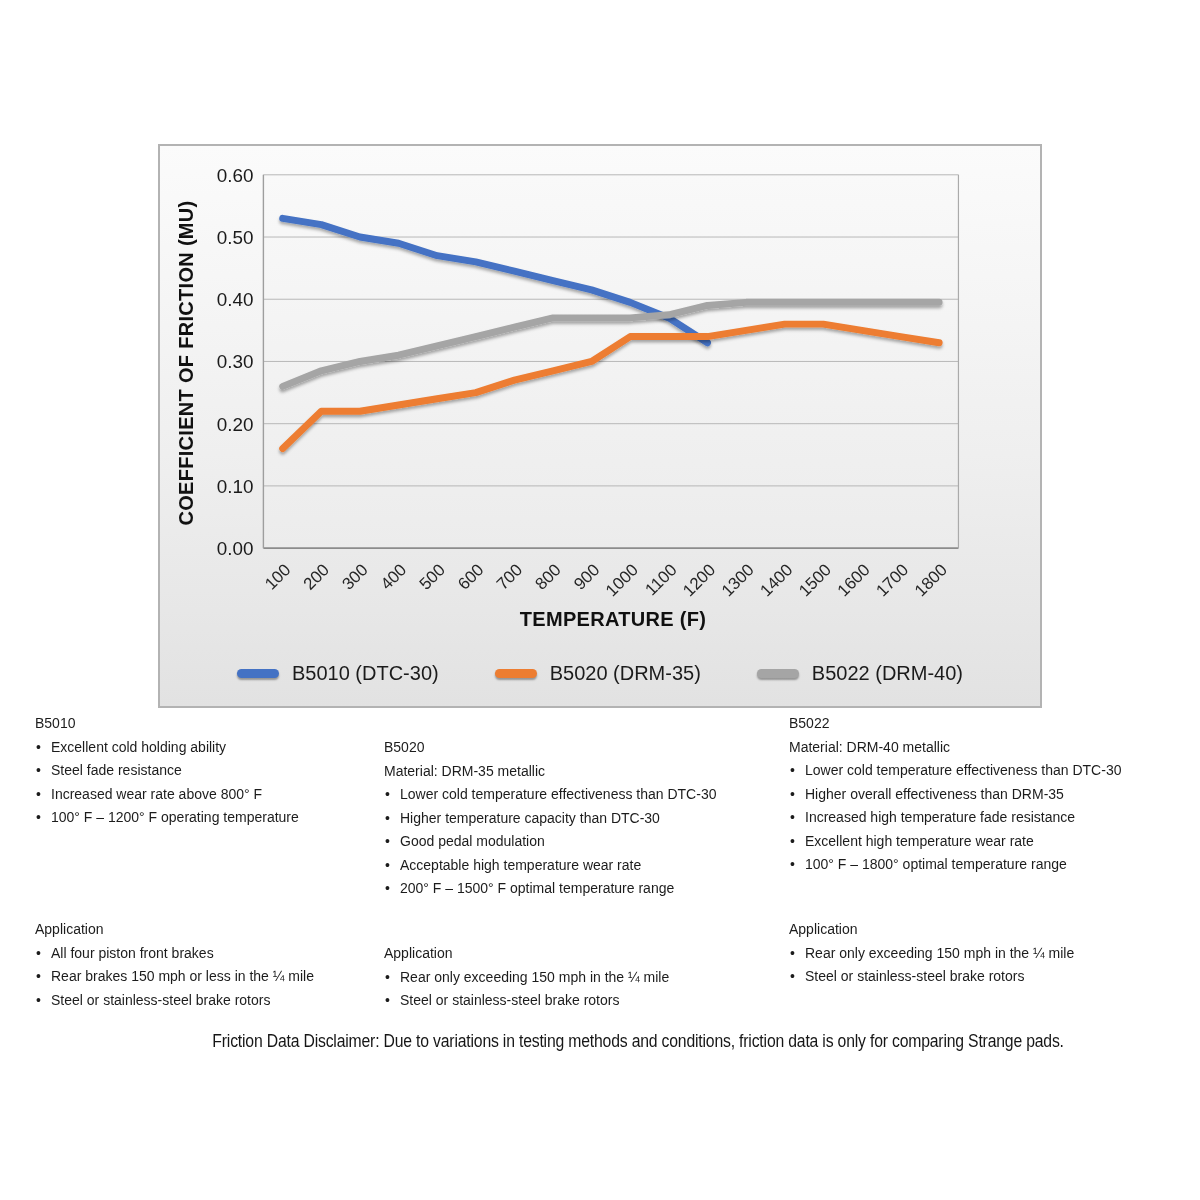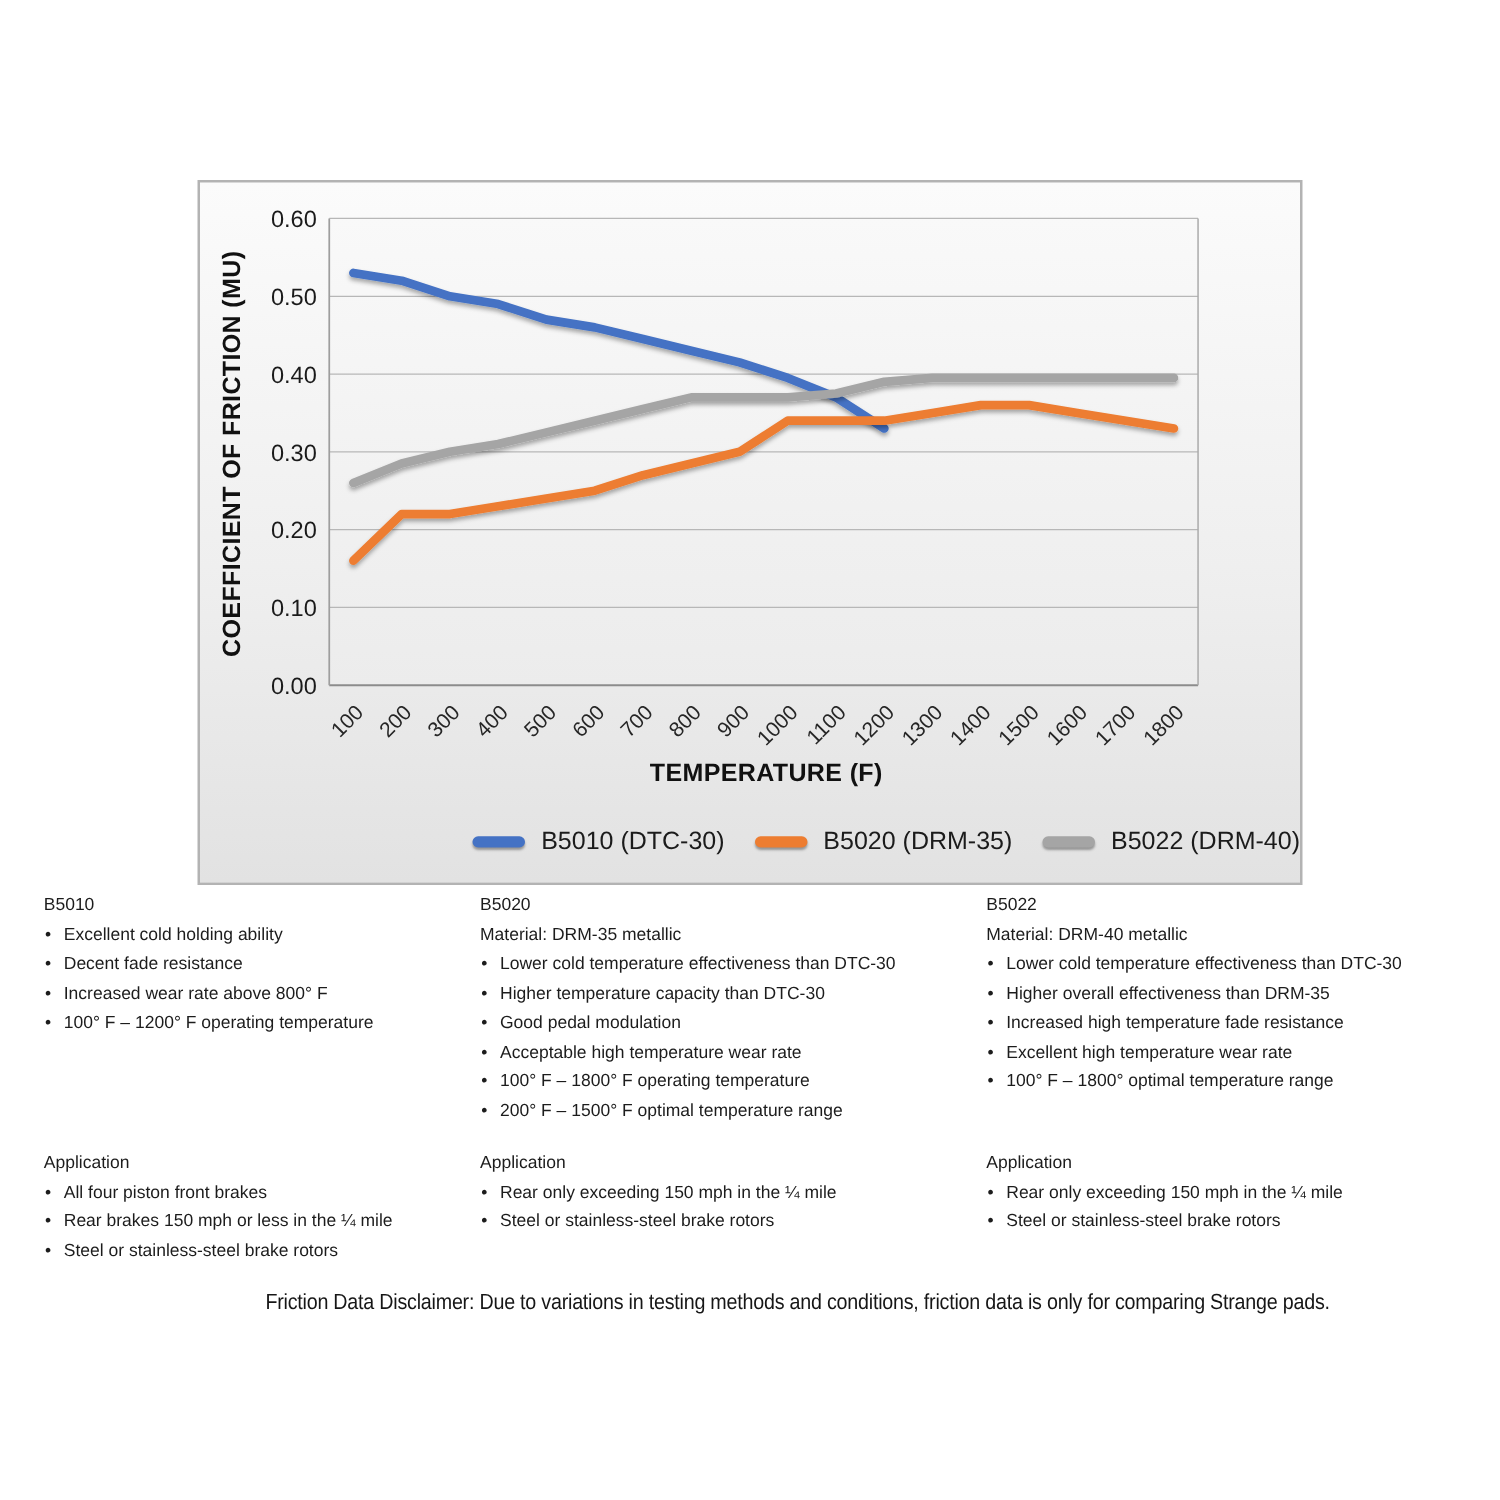--- a/index.html
+++ b/index.html
@@ -22,30 +22,30 @@
   .x-axis-title {
     position:absolute; left:103px; top:462px; width:700px; text-align:center;
     font-weight:bold; font-size:20px; letter-spacing:0.3px; color:#111;
   }
   #chart-svg { position:absolute; left:0; top:0; width:100%; height:100%; }
   #chart-svg text.ytick { font-family:"Liberation Sans",sans-serif; font-size:19px; fill:#1a1a1a; }
   #chart-svg text.xtick { font-family:"Liberation Sans",sans-serif; font-size:17px; fill:#262626; }
 
   .legend {
     position:absolute; left:0; right:0; top:506px; height:42px;
-    display:flex; justify-content:flex-end; align-items:center; gap:24px;
+    display:flex; justify-content:center; align-items:center; gap:56px;
   }
   .legend-item { display:flex; align-items:center; gap:13px; }
   .legend-swatch { width:42px; height:9px; border-radius:5px; box-shadow:0 2px 2px rgba(0,0,0,0.35); }
   .legend-label { font-size:20px; color:#1b1b1b; }
 
   
   .column { position:absolute; top:712px; height:305px; font-size:14px; line-height:23.5px; color:#1c1c1c; }
   .col-1 { left:35px;  width:345px; }
-  .col-2 { left:384px; width:400px; }
+  .col-2 { left:384px; width:400px;margin-top:24px; }
   .col-3 { left:789px; width:400px; }
   .bullet { position:relative; padding-left:16px; }
   .bullet::before { content:"•"; position:absolute; left:1px; }
   .app-block { position:absolute; top:206px; left:0; right:0; }
 
   
   .disclaimer {
     position:absolute; top:1031px; left:0; width:1200px; text-align:center;margin-left:38px;
   }
   .disclaimer span {
@@ -128,21 +128,21 @@
         <span class="legend-swatch" style="background: rgb(165, 165, 165);"></span>
         <span class="legend-label">B5022 (DRM-40)</span>
       </div>
     </div>
   </div>
 
   <div class="column col-1">
     <div>B5010</div>
     <div>
         <div class="bullet">Excellent cold holding ability</div>
-        <div class="bullet">Decent fade resistance</div>
+        <div class="bullet">Steel fade resistance</div>
         <div class="bullet">Increased wear rate above 800° F</div>
         <div class="bullet">100° F – 1200° F operating temperature</div>
       </div>
     <div class="app-block">
       <div>Application</div>
       <div>
           <div class="bullet">All four piston front brakes</div>
           <div class="bullet">Rear brakes 150 mph or less in the ¼ mile</div>
           <div class="bullet">Steel or stainless-steel brake rotors</div>
         </div>
@@ -150,21 +150,20 @@
   </div>
 
   <div class="column col-2">
     <div>B5020</div>
     <div>Material: DRM-35 metallic</div>
     <div>
         <div class="bullet">Lower cold temperature effectiveness than DTC-30</div>
         <div class="bullet">Higher temperature capacity than DTC-30</div>
         <div class="bullet">Good pedal modulation</div>
         <div class="bullet">Acceptable high temperature wear rate</div>
-        <div class="bullet">100° F – 1800° F operating temperature</div>
         <div class="bullet">200° F – 1500° F optimal temperature range</div>
       </div>
     <div class="app-block">
       <div>Application</div>
       <div>
           <div class="bullet">Rear only exceeding 150 mph in the ¼ mile</div>
           <div class="bullet">Steel or stainless-steel brake rotors</div>
         </div>
     </div>
   </div>

